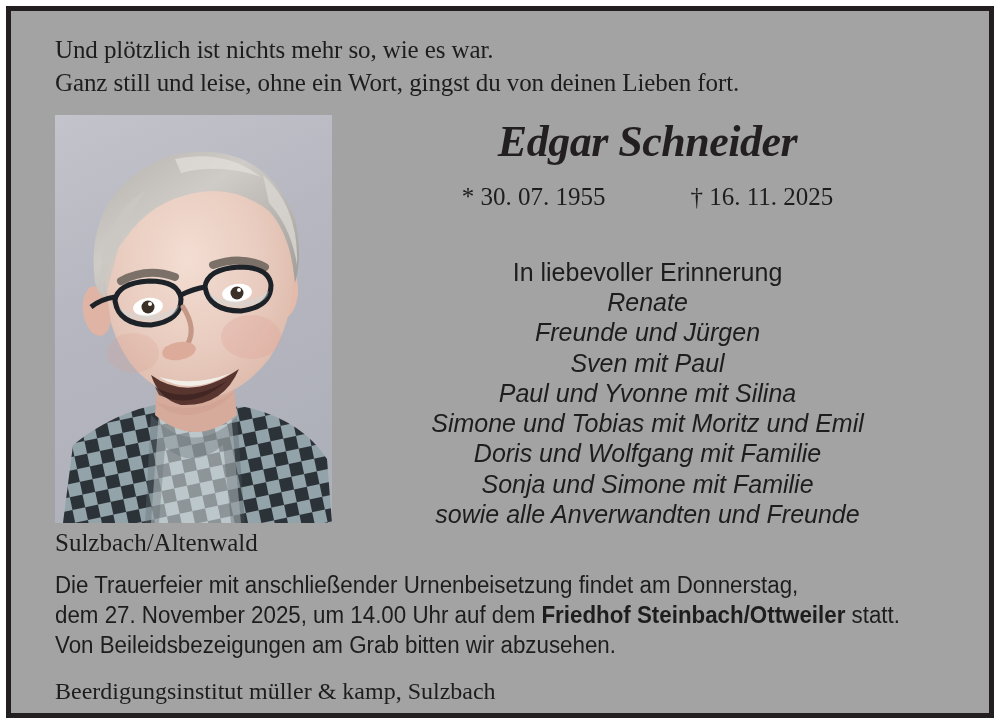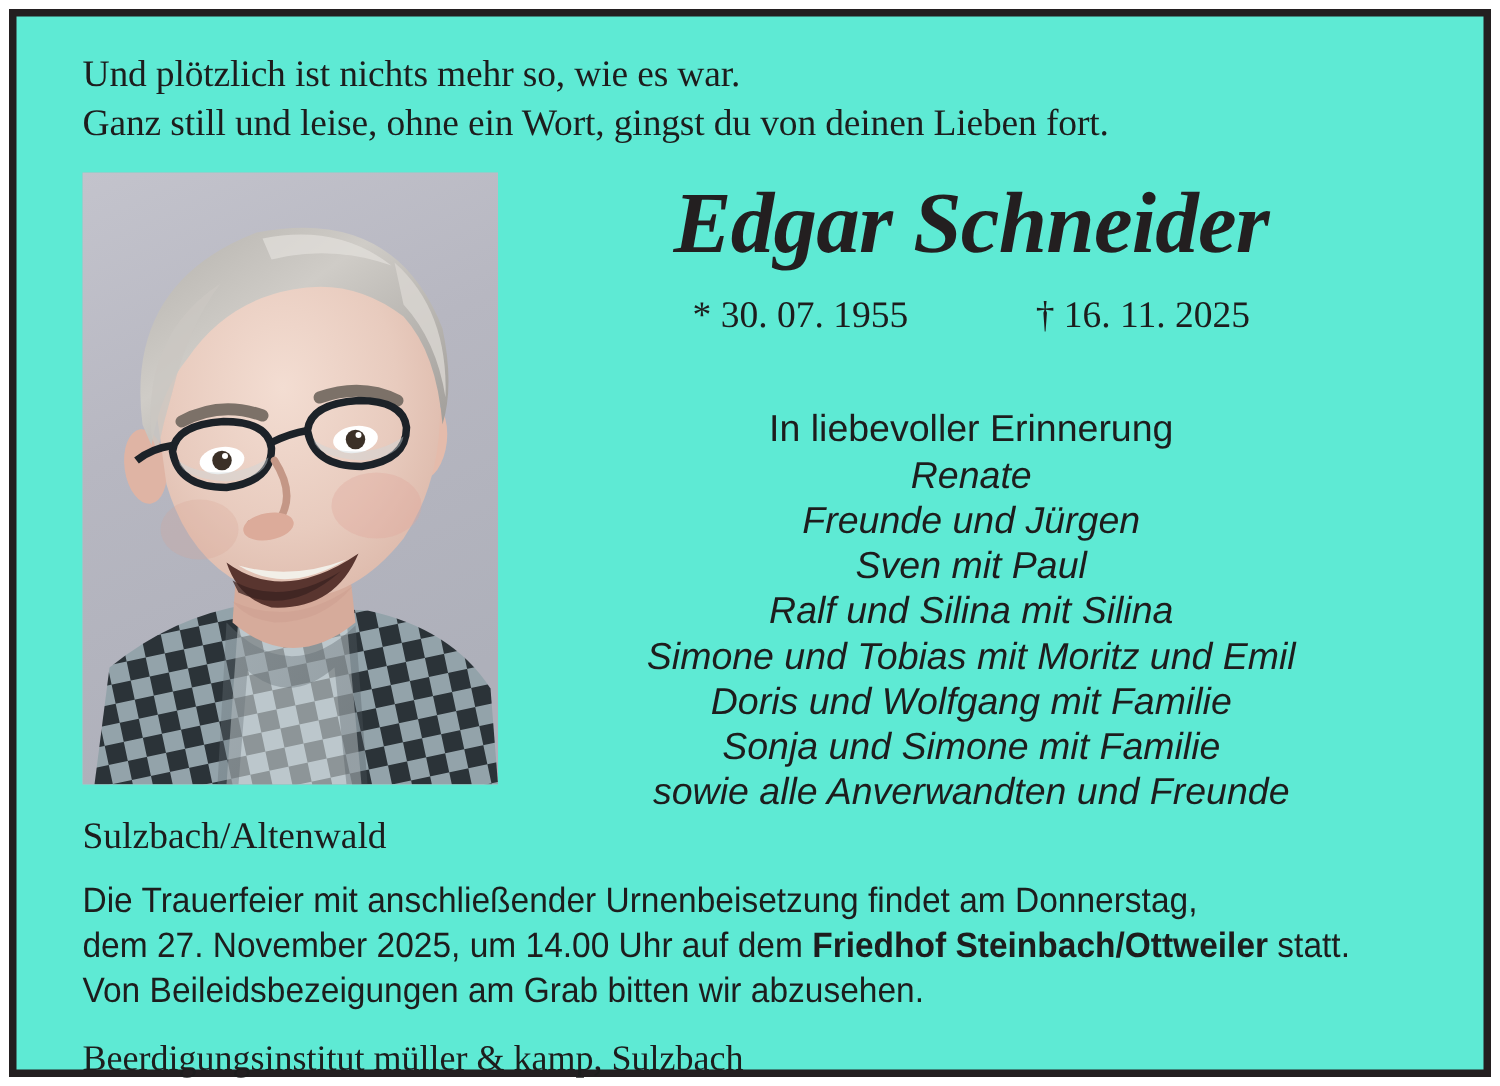--- a/index.html
+++ b/index.html
@@ -22,21 +22,21 @@
     height: 724px;
     padding: 6px;
     background: #ffffff;
   }
 
   #notice-frame {
     box-sizing: border-box;
     width: 100%;
     height: 100%;
     border: 5px solid #231f20;
-    background: #5eead4;
+    background: #a3a3a3;
     padding: 22px 42px 12px 44px;
     position: relative;
   }
 
   
   .verse {
     font-family: "Liberation Serif", serif;
     font-size: 25px;
     line-height: 1.32;
     color: #1d1d1d;
@@ -70,21 +70,21 @@
     flex: 1 1 auto;
     text-align: center;
     padding-left: 16px;
     padding-top: 4px;
   }
 
   .deceased-name {
     font-family: "Liberation Serif", serif;
     font-weight: bold;
     font-style: italic;
-    font-size: 58px;
+    font-size: 44px;
     line-height: 1.04;
     color: #231f20;
     letter-spacing: -0.5px;
     white-space: nowrap;
   }
 
   .dates-row {
     margin-top: 18px;
     font-family: "Liberation Serif", serif;
     font-size: 25px;
@@ -244,21 +244,21 @@
 
         <div class="dates-row">
           <span class="date-birth"><span class="date-sym">*</span>&nbsp;<span>30. 07. 1955</span></span><span class="date-death"><span class="date-sym">†</span>&nbsp;<span>16. 11. 2025</span></span>
         </div>
 
         <div class="memorial-block">
           <div class="memorial-lead">In liebevoller Erinnerung</div>
           <div class="memorial-name">Renate</div>
           <div class="memorial-name">Freunde und Jürgen</div>
           <div class="memorial-name">Sven mit Paul</div>
-          <div class="memorial-name">Ralf und Silina mit Silina</div>
+          <div class="memorial-name">Paul und Yvonne mit Silina</div>
           <div class="memorial-name">Simone und Tobias mit Moritz und Emil</div>
           <div class="memorial-name">Doris und Wolfgang mit Familie</div>
           <div class="memorial-name">Sonja und Simone mit Familie</div>
           <div class="memorial-name">sowie alle Anverwandten und Freunde</div>
         </div>
 
       </div>
     </div>
 
     <div class="place-line">Sulzbach/Altenwald</div>

